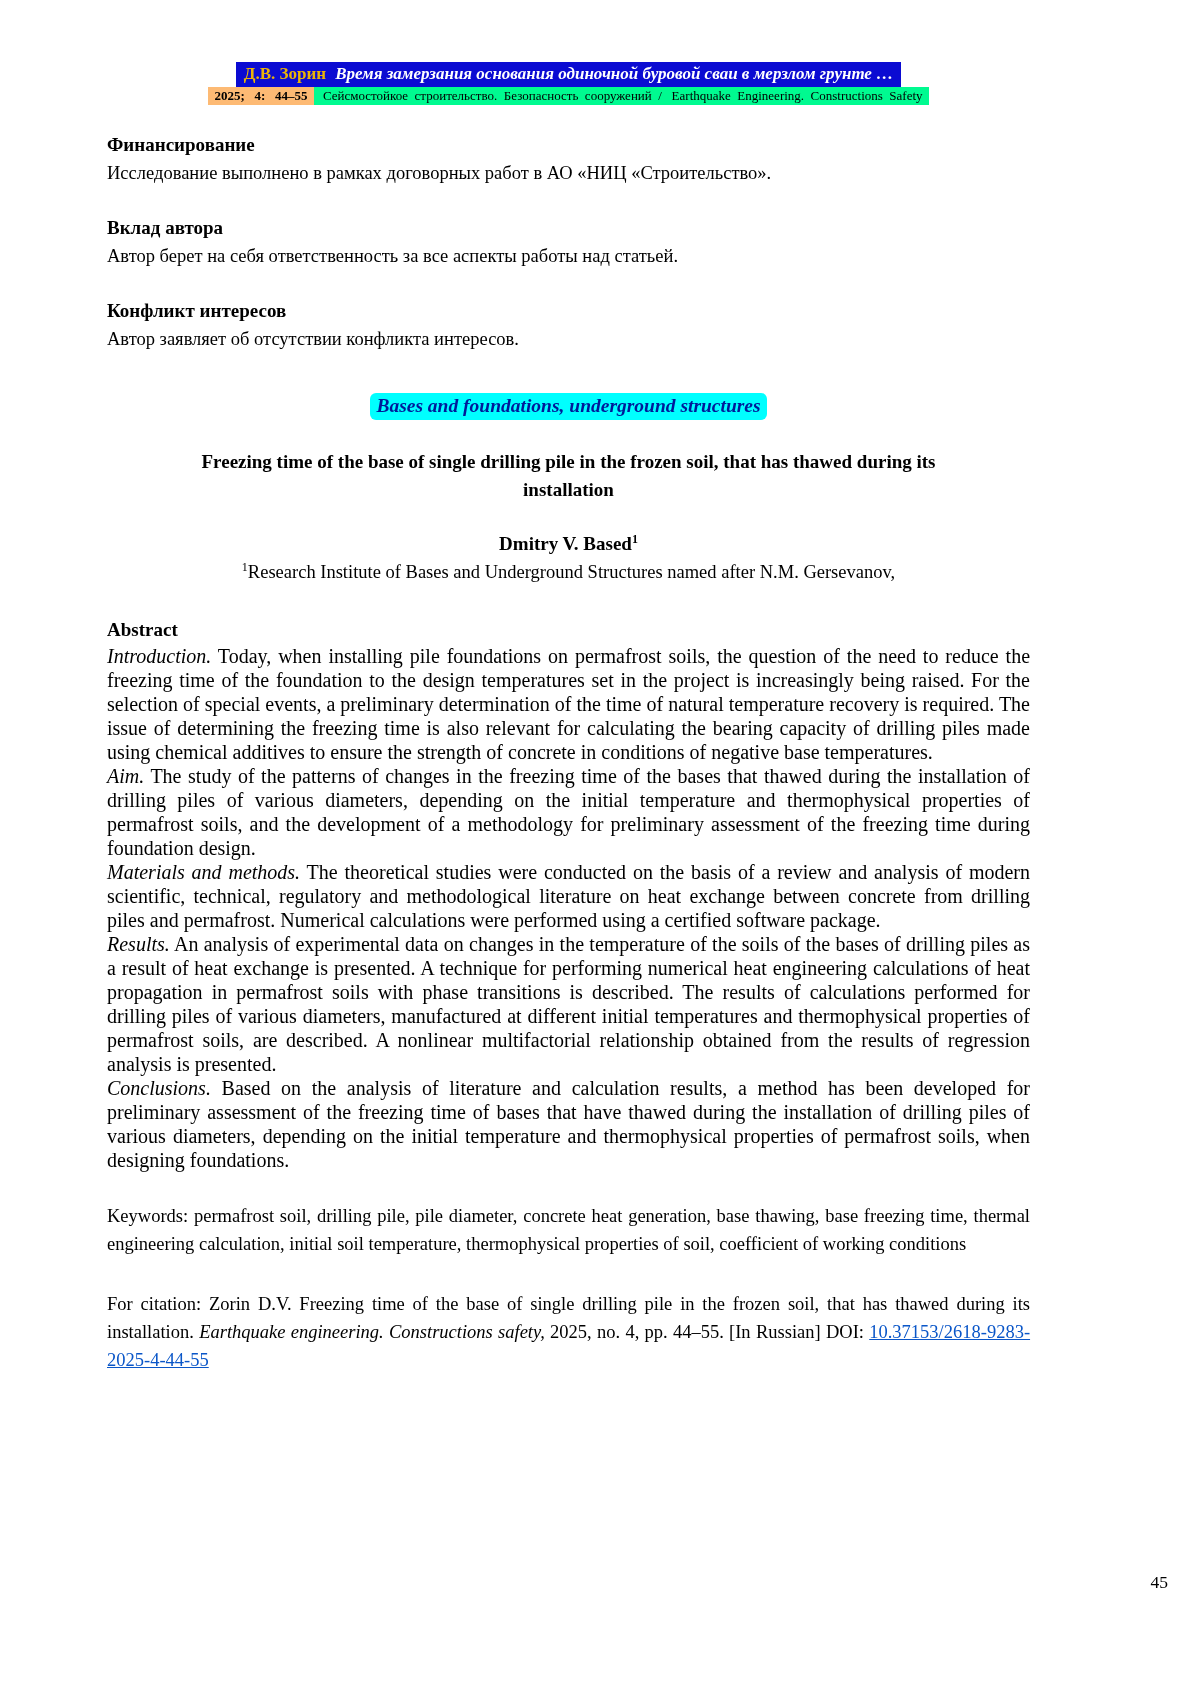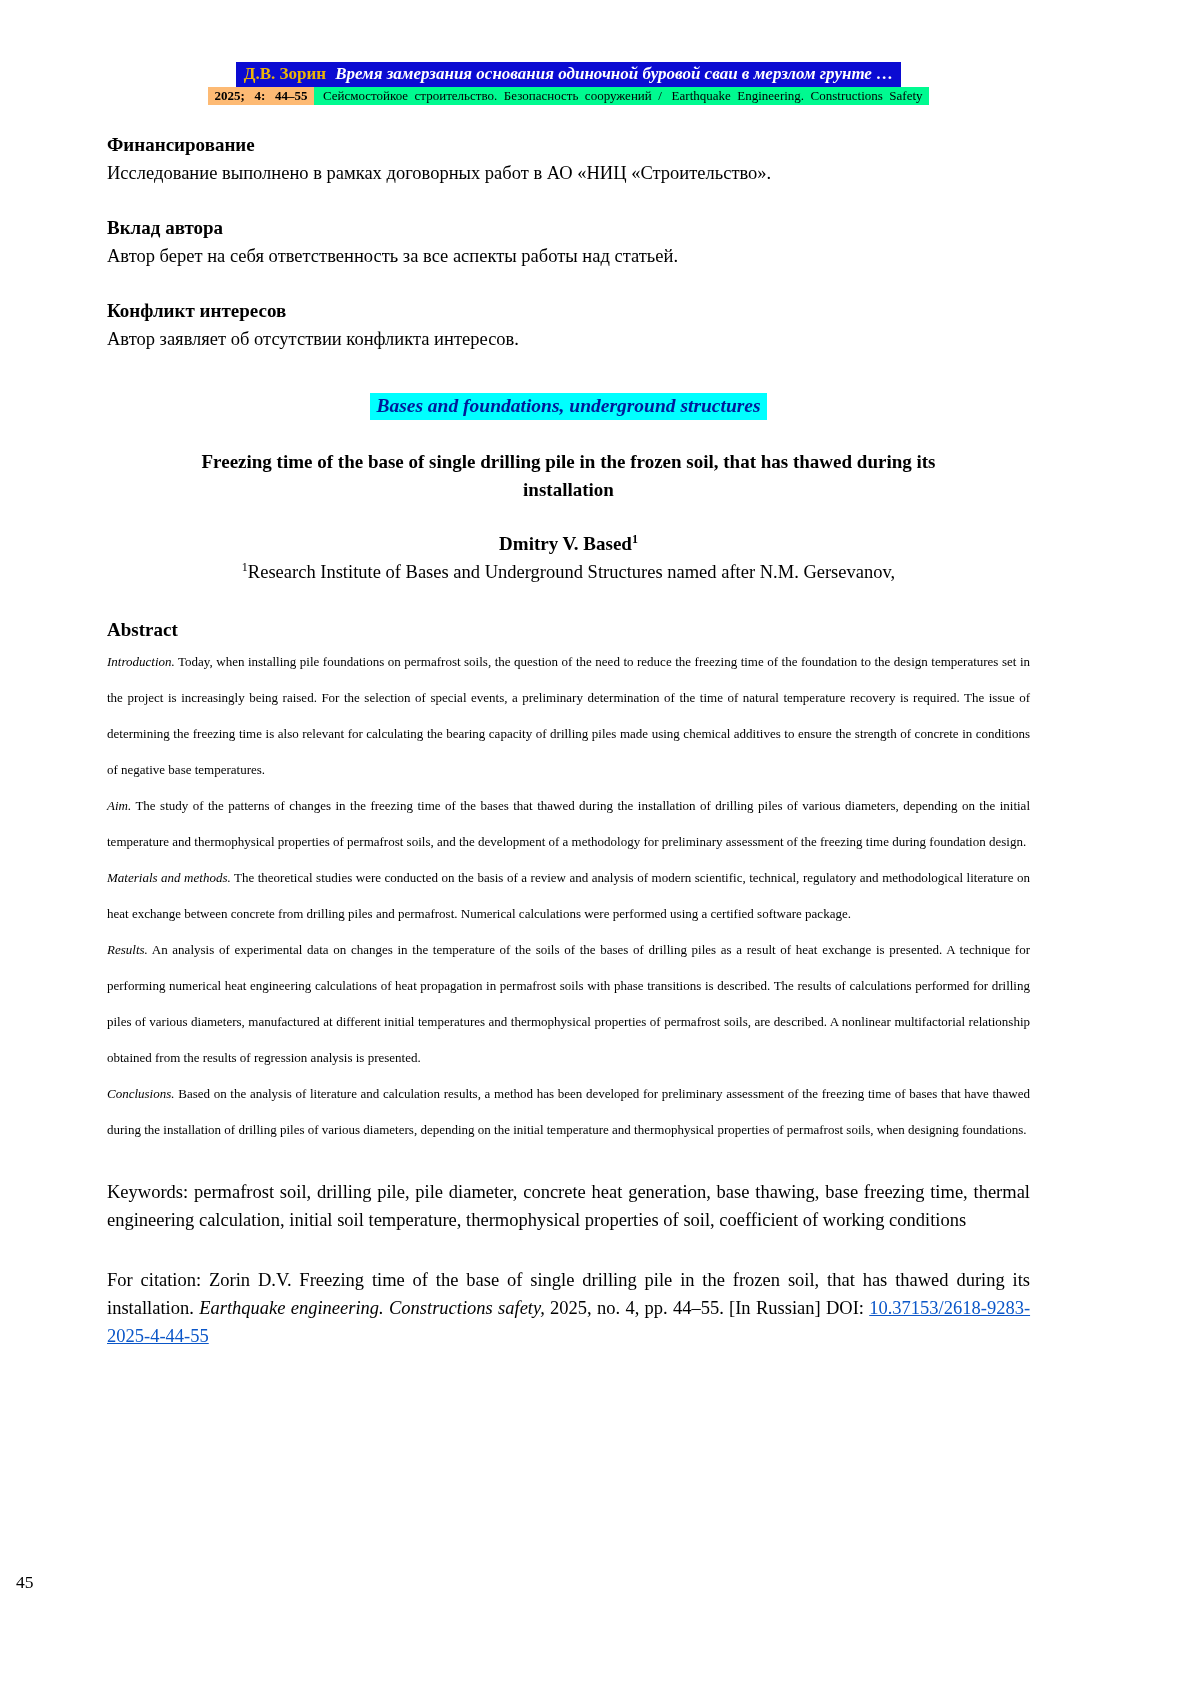--- a/index.html
+++ b/index.html
@@ -50,20 +50,21 @@
   
   .banner-wrap { text-align: center; margin-top: 40px; }
   .banner {
     display: inline-block;
     background: #00ffff;
     color: #001a99;
     font-size: 19.5px;
     font-weight: bold;
     font-style: italic;
     padding: 2px 6px 3px 6px;
+    border-radius: 6px;
   }
 
   
   .article-title {
     text-align: center;
     font-size: 19px;
     font-weight: bold;
     line-height: 28px;
     margin: 28px 55px 0 55px;
   }
@@ -76,37 +77,37 @@
   }
   .affiliation {
     text-align: center;
     font-size: 18.5px;
     line-height: 28px;
   }
   sup { font-size: 12px; vertical-align: super; line-height: 0; }
 
   
   .abstract-heading { font-size: 19px; font-weight: bold; line-height: 28px; margin-top: 30px; }
-  .abs-para { font-size: 13px; line-height: 36px; text-align: justify; }
+  .abs-para { font-size: 20px; line-height: 24px; text-align: justify; }
   .lead-italic { font-style: italic; }
 
   
   .keywords { margin-top: 30px; font-size: 18.5px; line-height: 28px; text-align: justify; }
   .citation { margin-top: 32px; font-size: 18.5px; line-height: 28px; text-align: justify; }
   .bold { font-weight: normal; margin-top: 44px; }
   .italic { font-style: italic; }
   a.doi-link { color: #0a56c8; text-decoration: underline; cursor: pointer; }
 
   
   .page-number {
     position: absolute;
     top: 1572px;
-    left: 16px;
+    left: 8px;
     width: 1160px;
-    text-align: left;
+    text-align: right;
     font-size: 17.5px;
   }
 </style>
 </head>
 <body>
 
 <div class="page">
 
   <div class="hdr">
     <div class="hdr-line1"><span class="hdr-author">Д.В. Зорин</span><span class="hdr-title">Время  замерзания  основания  одиночной   буровой сваи в мерзлом грунте …</span></div>

